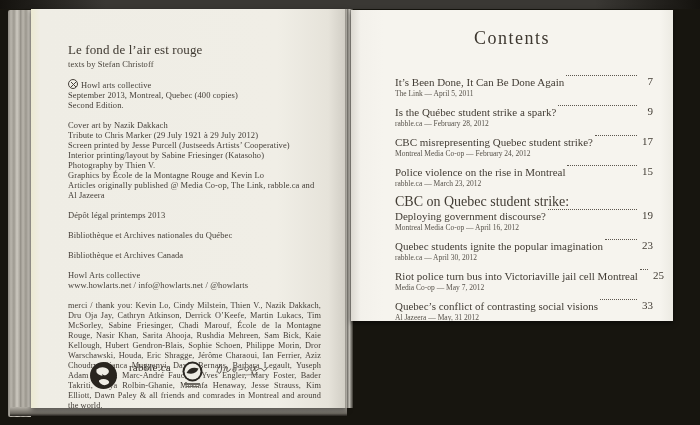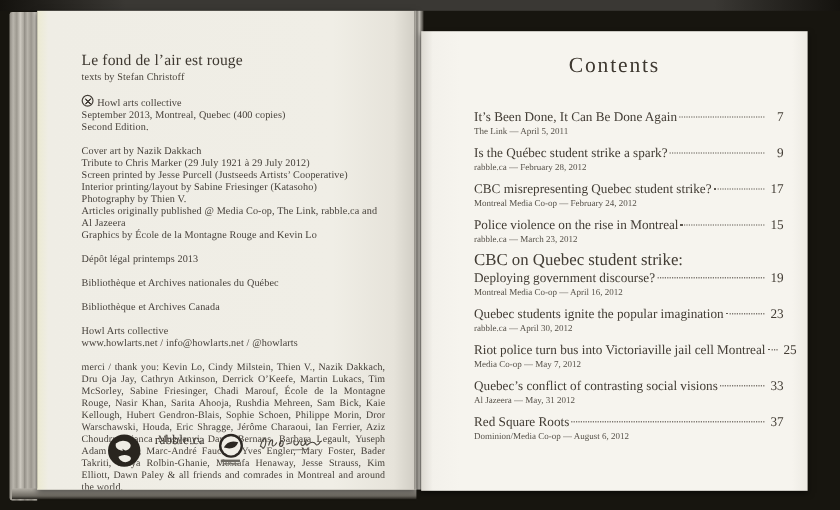--- a/index.html
+++ b/index.html
@@ -17,21 +17,21 @@
     border-radius:2px 0 0 2px;}
   .edge-bottom{position:absolute;left:10px;top:407px;width:337px;height:9px;
     background:linear-gradient(to bottom,#b3afa6,#6f6b63 70%,#26231e);}
   .page{position:absolute;overflow:hidden;color:#46403a;}
   .page-left{
     left:31px;top:9px;width:316px;height:399px;
     background:linear-gradient(to right,#ecead2 0%,#efede5 3%,#f0eee6 78%,#e6e3da 94%,#cfccc3 100%);
     box-shadow:0 2px 5px rgba(0,0,0,.55);
   }
   .page-right{
-    left:351px;top:26px;width:322px;height:383px;
+    left:351px;top:10px;width:322px;height:311px;
     background:linear-gradient(to right,#dcd9d1 0%,#f3f1eb 3%,#f6f4ee 10%,#f6f4ee 96%,#eceae3 100%);
     box-shadow:0 2px 5px rgba(0,0,0,.55);
   }
   .gutter{position:absolute;left:345px;top:9px;width:8px;height:399px;
     background:linear-gradient(to right,rgba(40,36,30,.35),rgba(214,211,203,.9) 55%,rgba(120,116,108,.35));}
 
   
   .colophon{padding:34px 26px 0 37px;font-size:8.5px;line-height:10px;letter-spacing:.1px;}
   .book-title{font-size:13px;line-height:14px;font-weight:normal;margin:0;color:#3e3830;}
   .book-sub{font-size:8.5px;margin-top:2px;color:#4a443c;}
@@ -50,21 +50,21 @@
   .stamp-caption{width:16px;height:1.5px;background:#6d6962;}
   .stamp-caption + .stamp-caption{width:13px;}
 
   
   .contents-title{font-size:18px;font-weight:normal;letter-spacing:1.5px;text-align:center;
     margin:18px 0 0 0;color:#3e3830;}
   .toc{margin:26px 0 0 44px;width:258px;}
   .toc-entry{margin-bottom:7px;}
   .toc-pre{font-size:14px;line-height:14px;color:#423c34;}
   .toc-pre:empty{display:none;}
-  .toc-row{display:flex;align-items:center;}
+  .toc-row{display:flex;align-items:flex-start;}
   .toc-t{font-size:11px;line-height:14px;color:#423c34;white-space:nowrap;}
   .toc-dots{flex:1;margin:0 3px 2px 2px;border-bottom:1.4px dotted #5c564e;min-width:8px;}
   .toc-pg{font-size:11px;color:#423c34;min-width:13px;text-align:right;}
   .toc-src{font-size:7.5px;line-height:9px;color:#57524a;margin-top:0;}
 </style>
 </head>
 <body>
 
 <div class="scene">
   <div class="topbar"></div>
@@ -81,22 +81,22 @@
         <div>September 2013, Montreal, Quebec (400 copies)</div>
         <div>Second Edition.</div>
       </div>
 
       <div class="blk">
         <div class="cred-line"><span>Cover art by Nazik Dakkach</span><span class="it"></span><span></span></div>
         <div class="cred-line"><span></span><span class="it">Tribute to Chris Marker (29 July 1921 à 29 July 2012)</span><span></span></div>
         <div class="cred-line"><span>Screen printed by Jesse Purcell (Justseeds Artists’ Cooperative)</span><span class="it"></span><span></span></div>
         <div class="cred-line"><span>Interior printing/layout by Sabine Friesinger (Katasoho)</span><span class="it"></span><span></span></div>
         <div class="cred-line"><span>Photography by Thien V.</span><span class="it"></span><span></span></div>
+        <div class="cred-line"><span>Graphics by </span><span class="it">École de la Montagne Rouge</span><span> and Kevin Lo</span></div>
         <div class="cred-line"><span>Articles originally published @ Media Co-op, The Link, rabble.ca and Al Jazeera</span><span class="it"></span><span></span></div>
-        <div class="cred-line"><span>Graphics by </span><span class="it">École de la Montagne Rouge</span><span> and Kevin Lo</span></div>
       </div>
 
       <div class="blk">Dépôt légal printemps 2013</div>
       <div class="blk">Bibliothèque et Archives nationales du Québec</div>
       <div class="blk">Bibliothèque et Archives Canada</div>
 
       <div class="blk">
         <div>Howl Arts collective</div>
         <div>www.howlarts.net / info@howlarts.net / @howlarts</div>
       </div>

